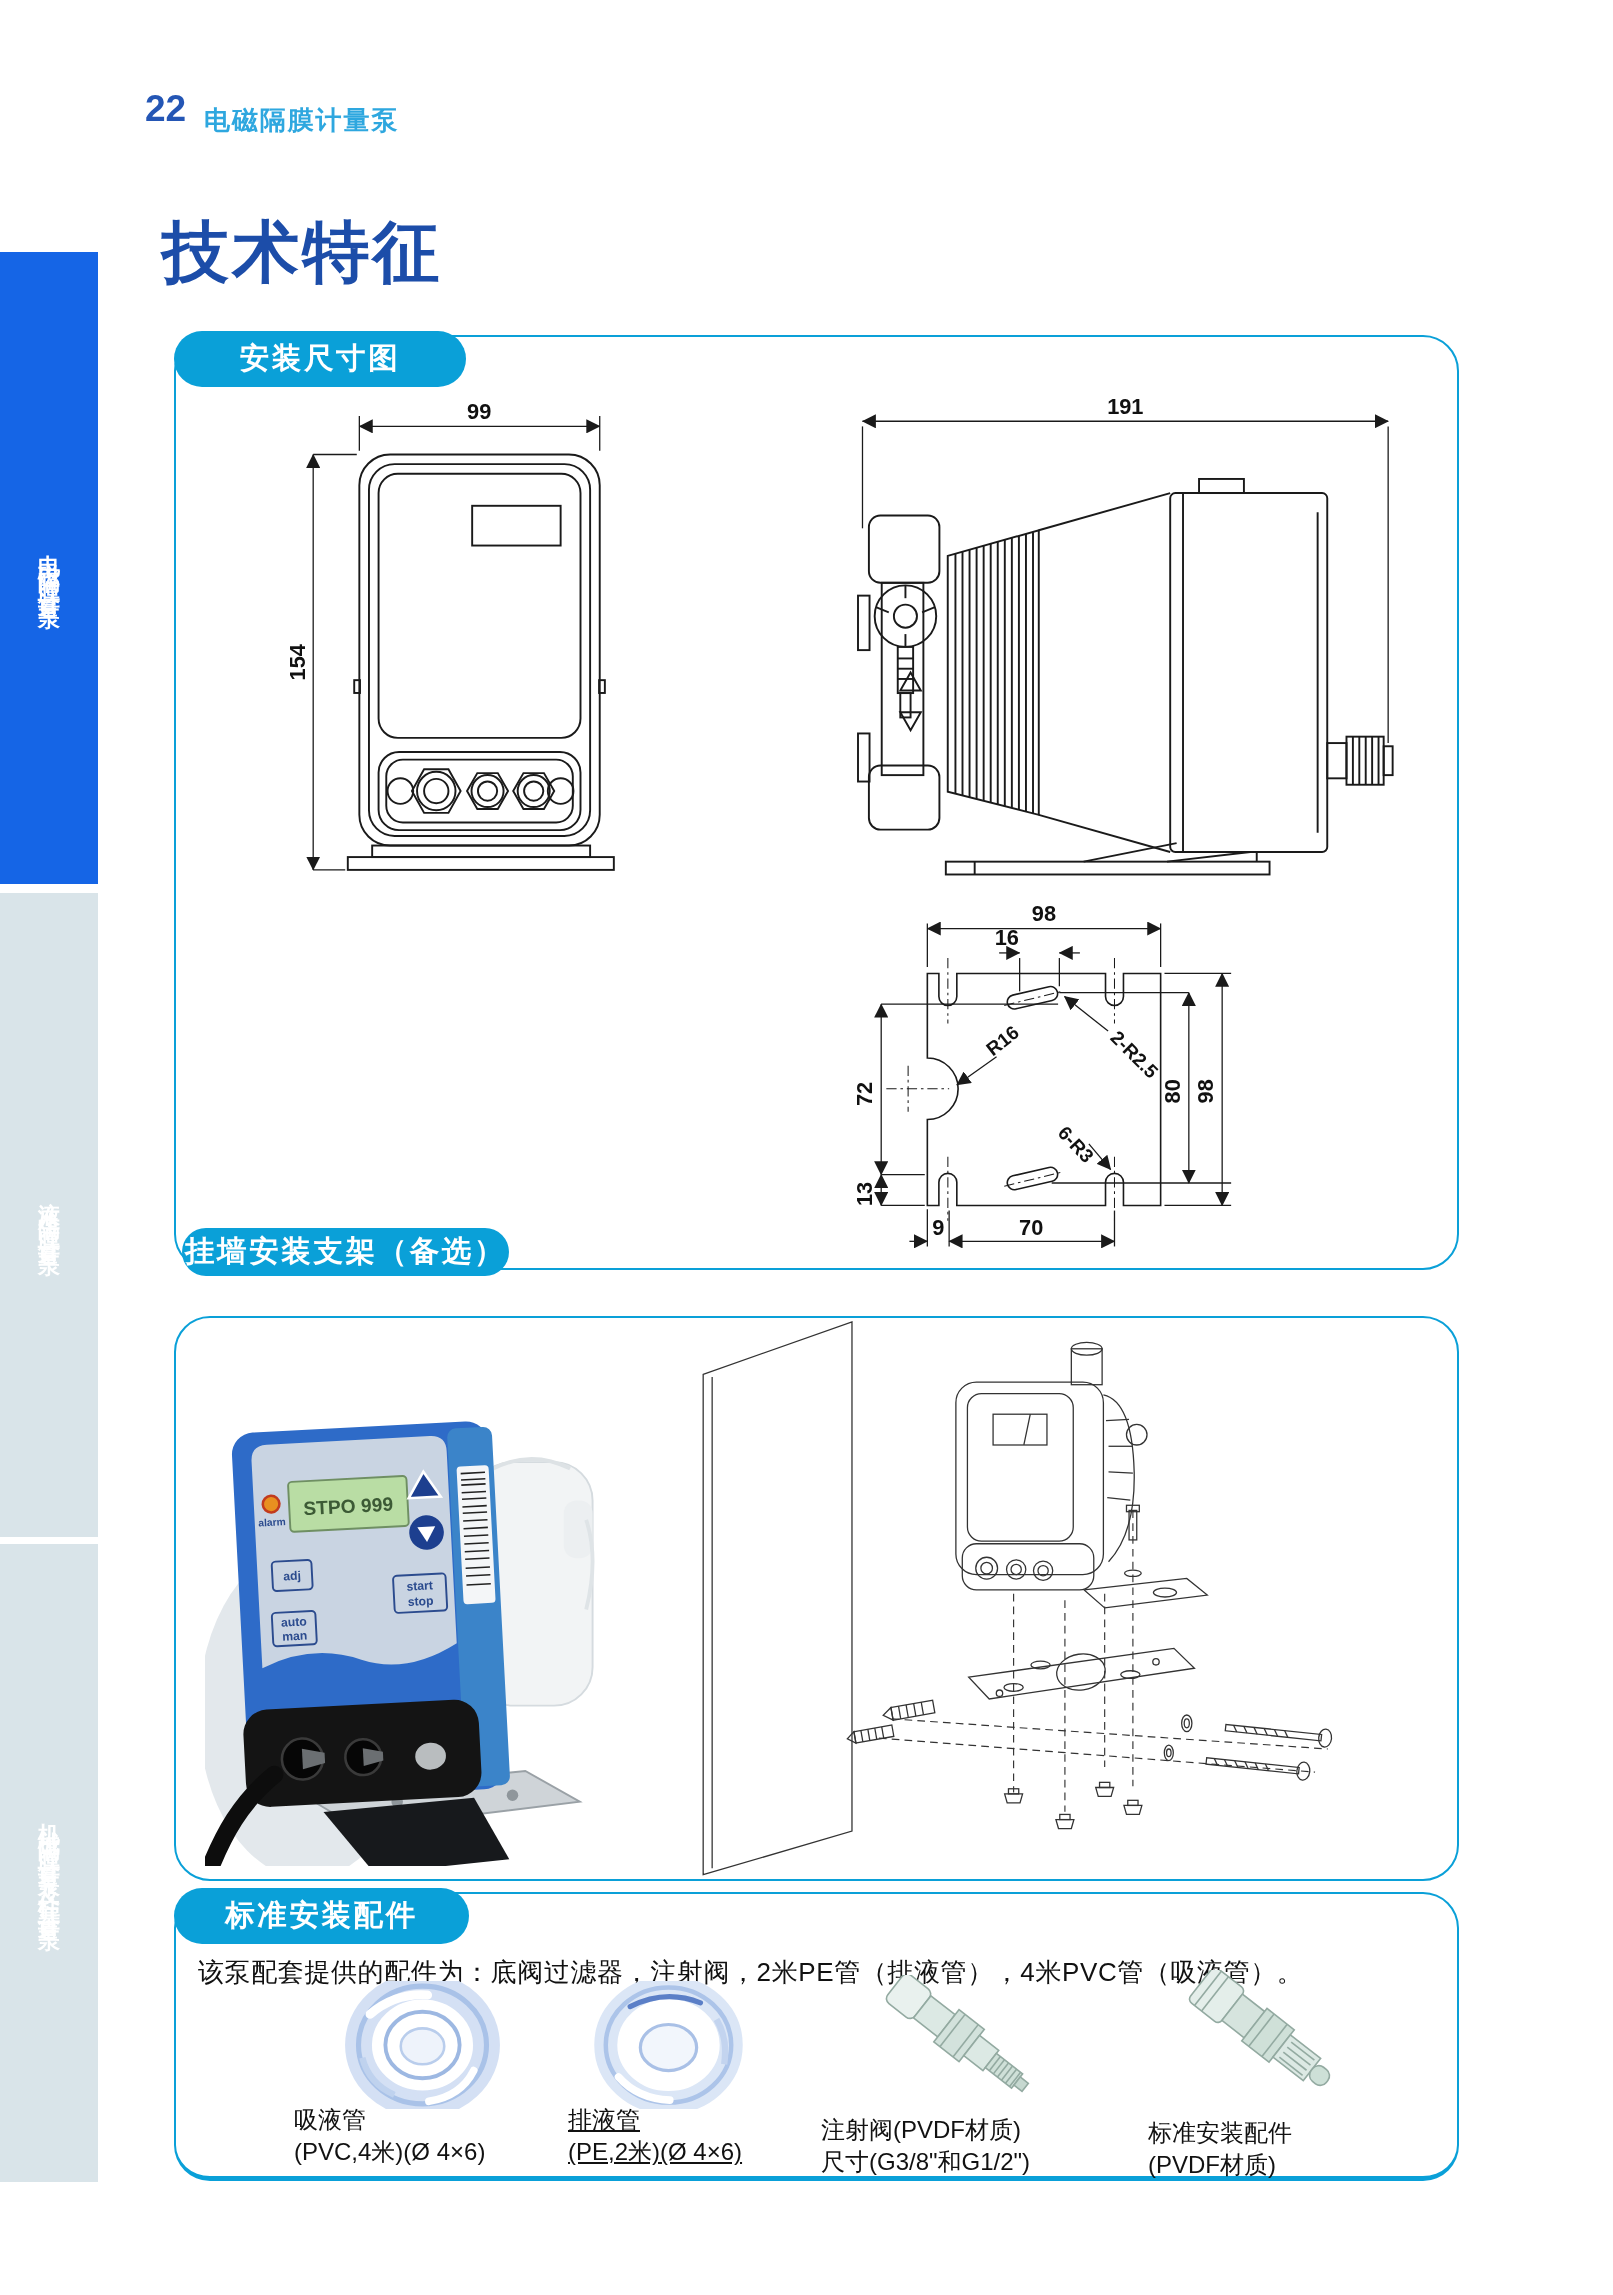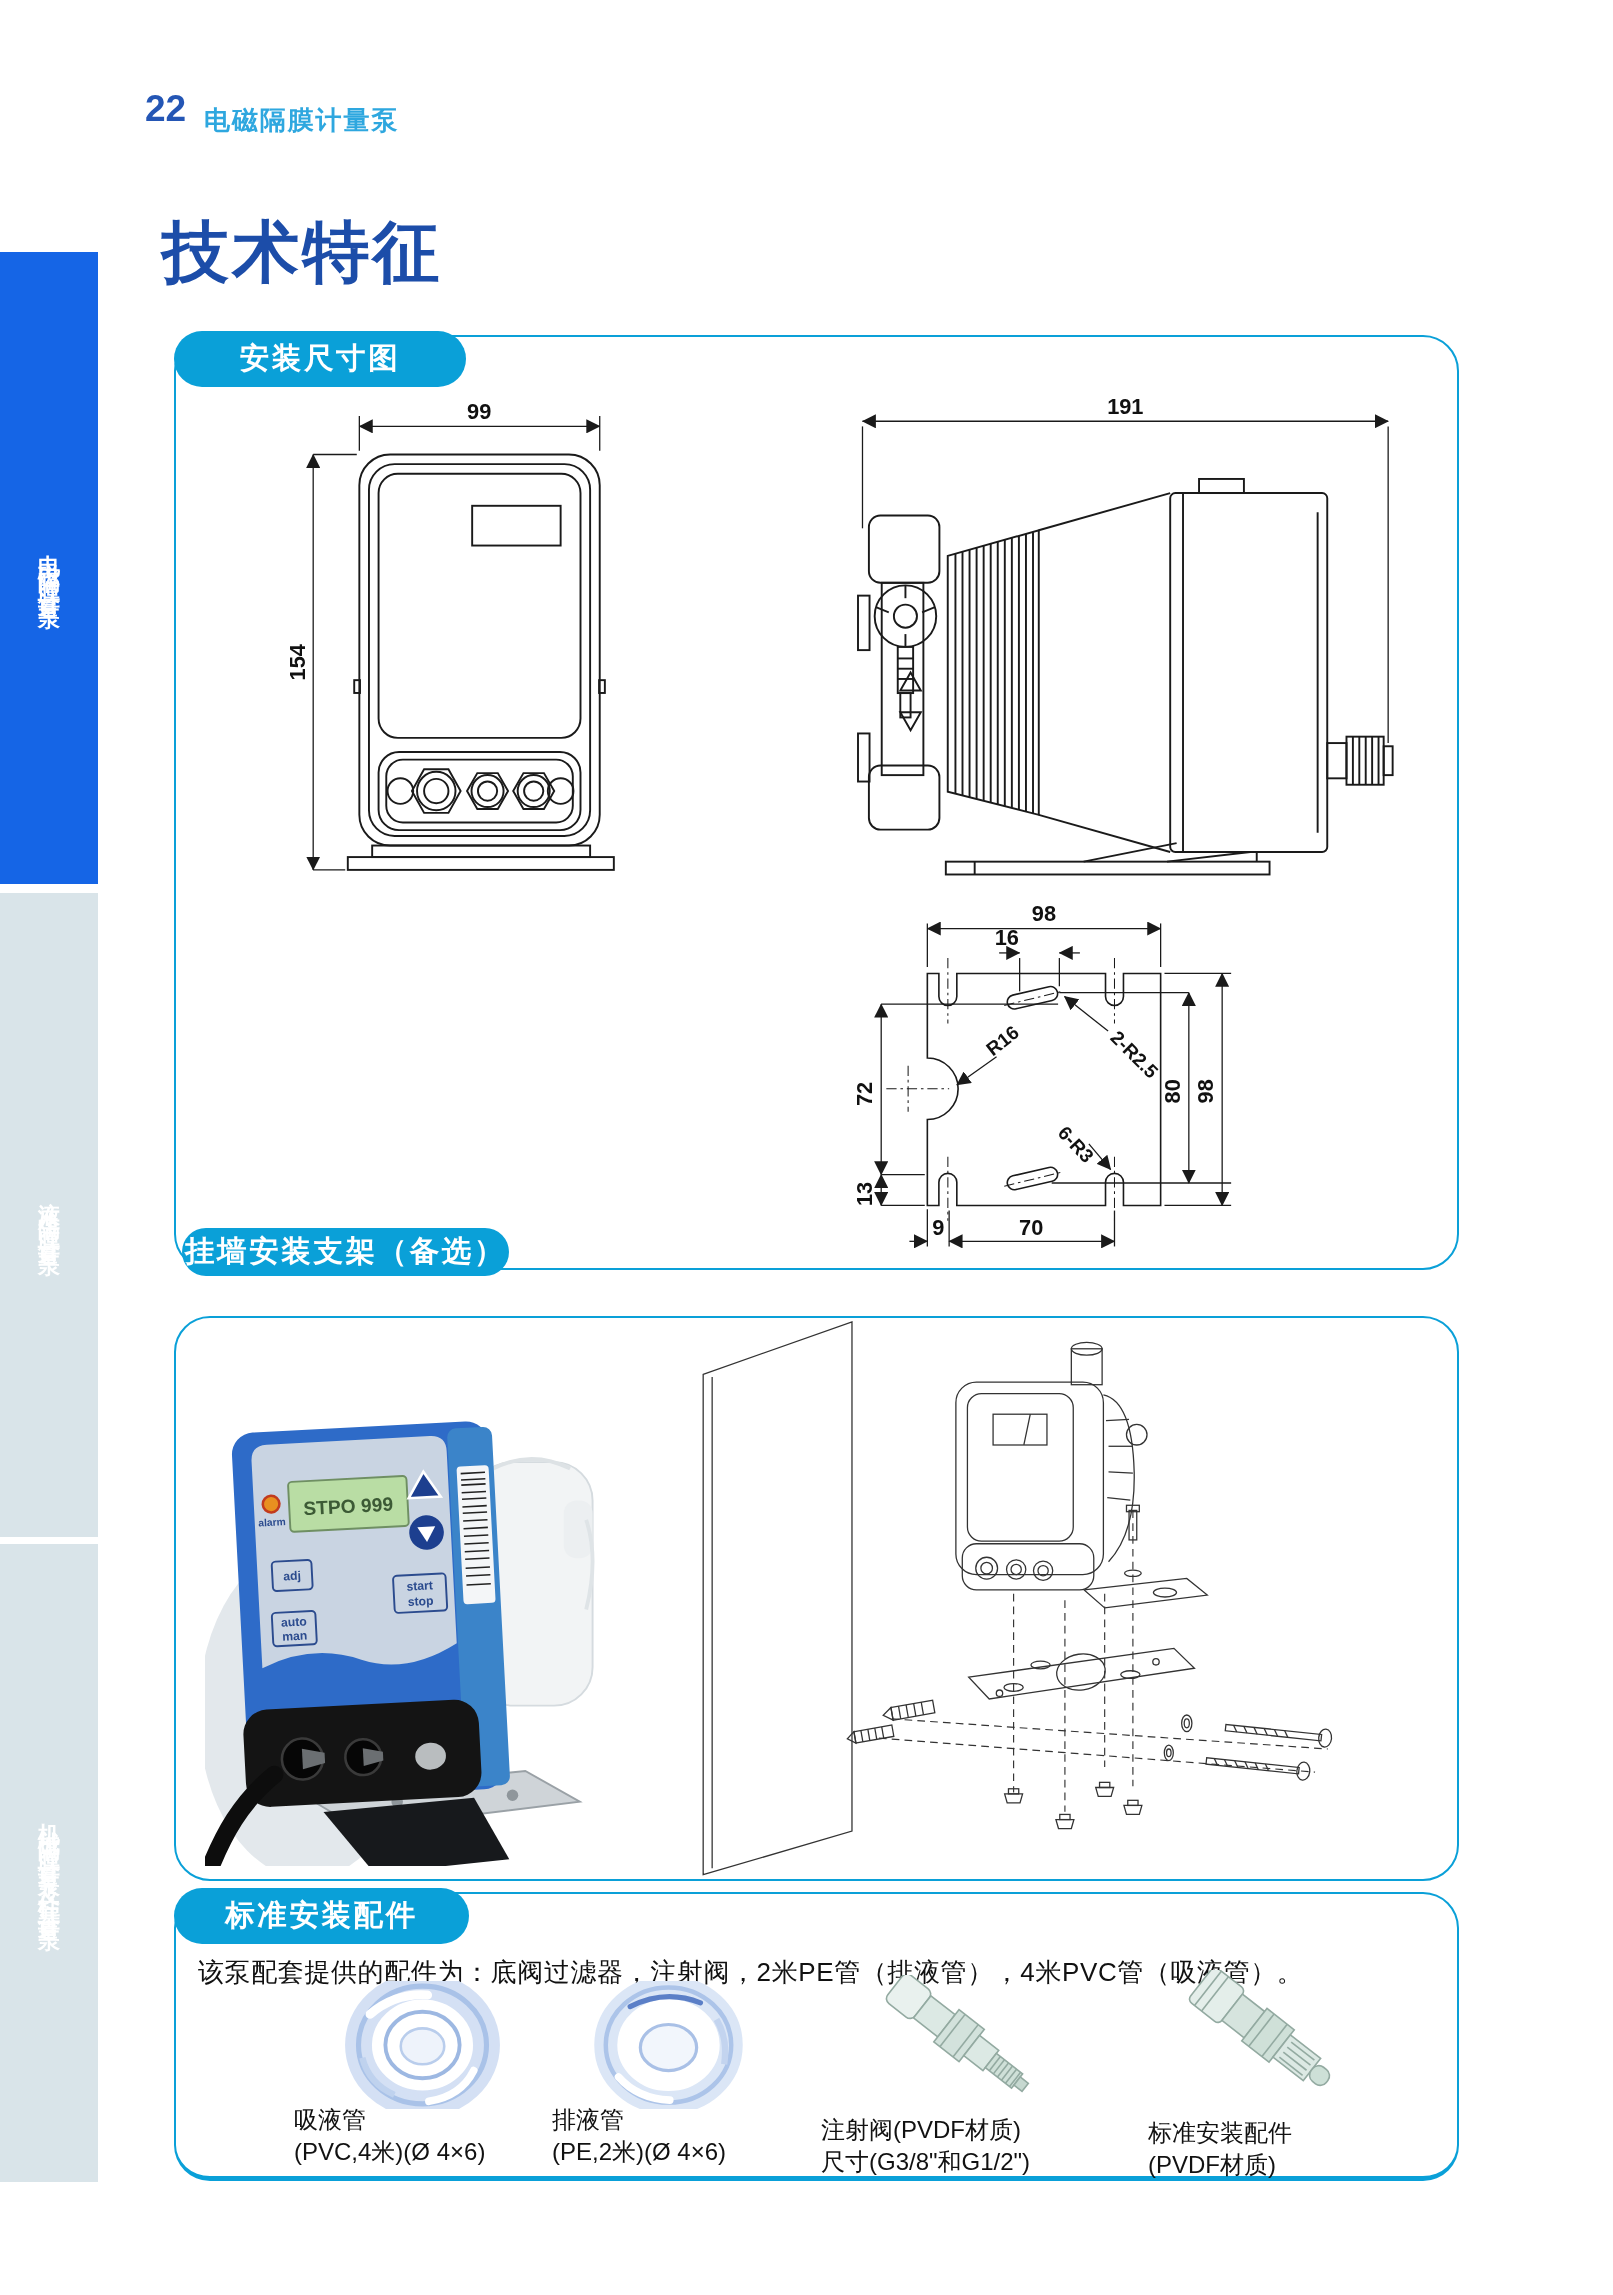--- a/index.html
+++ b/index.html
@@ -480,21 +480,21 @@
       <line x1="168" y1="66" x2="214" y2="66"></line>
         <line x1="168" y1="76" x2="214" y2="76"></line>
       <rect x="220" y="46" width="30" height="28" rx="12" fill="#cde0d7"></rect>
     </g>
   </svg>
 
   <div class="abs itemlabel" style="left:294px;top:2104px;width:257px;">
     <div>吸液管</div>
     <div>(PVC,4米)(Ø 4×6)</div>
   </div>
-  <div class="abs itemlabel" style="left:552px;top:2104px;width:257px;">
+  <div class="abs itemlabel" style="left:568px;top:2104px;width:257px;text-decoration:underline;">
     <div>排液管</div>
     <div>(PE,2米)(Ø 4×6)</div>
   </div>
   <div class="abs itemlabel" style="left:821px;top:2114px;width:295px;">
     <div>注射阀(PVDF材质)</div>
     <div>尺寸(G3/8"和G1/2")</div>
   </div>
   <div class="abs itemlabel" style="left:1148px;top:2117px;width:257px;">
     <div>标准安装配件</div>
     <div>(PVDF材质)</div>

